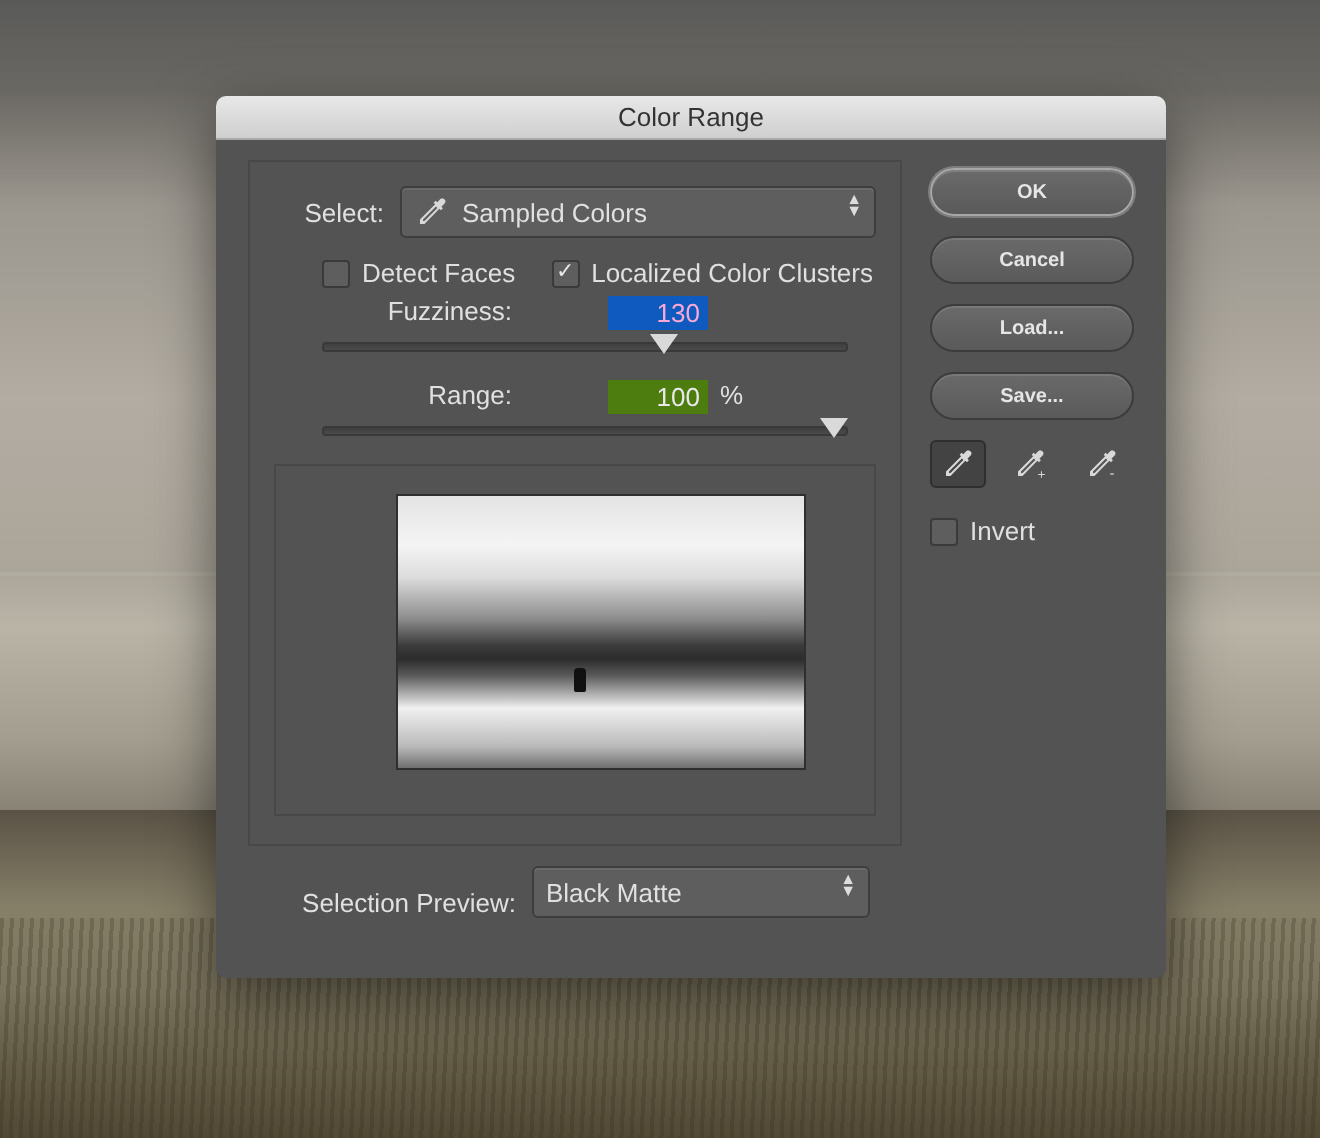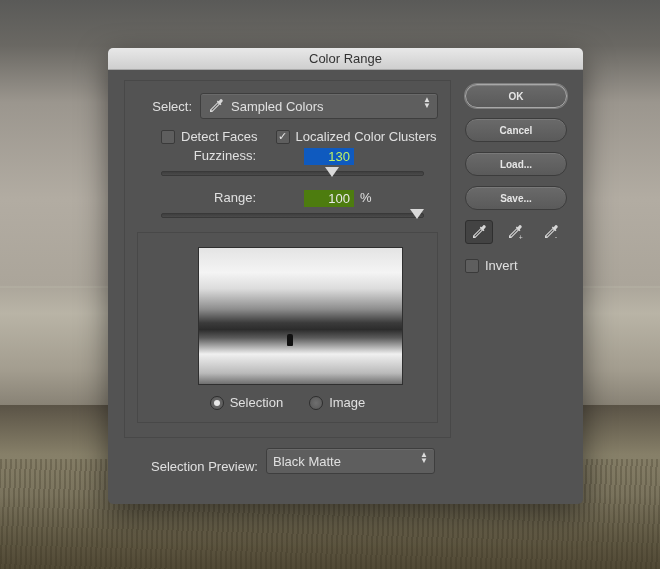--- a/index.html
+++ b/index.html
@@ -93,21 +93,21 @@
   width: 50px;
   background:#4d7c0f;
   color:#e9e9e9;
   text-align:right;
   padding: 1px 4px;
   border:none;
   font-size:13px;
 }
 .numfield.selected {
   background:#0f5abf;
-  color:#bef264;
+  color:#f9a8d4;
 }
 .sliderunit { margin-left: 6px; }
 .slider-track {
   position:relative;
   height: 5px;
   background: linear-gradient(#3f3f3f,#4a4a4a);
   border-radius:2px;
   border:1px solid #393939;
   margin: 2px 14px 0 0;
 }
@@ -247,32 +247,20 @@
           </div>
           <div class="slider-track">
             <div class="slider-thumb" style="left:calc(100% - 6px)"></div>
           </div>
         </div>
 
         <div class="subbox">
           <div class="preview-box">
             <div class="preview-img"></div>
           </div>
-          <div class="radiorow">
-            <div class="radio">
-              <div class="radio-outer">
-                  <div class="radio-inner"></div>
-                </div>
-              <span>Selection</span>
-            </div>
-            <div class="radio">
-              <div class="radio-outer"></div>
-              <span>Image</span>
-            </div>
-          </div>
         </div>
 
       </div>
 
       <div class="bottomrow">
         <span class="label">Selection Preview:</span>
         <div class="dropdown" style="flex:1">
           <span>Black Matte</span>
           <span class="chevrons">
               <span>▲</span>

